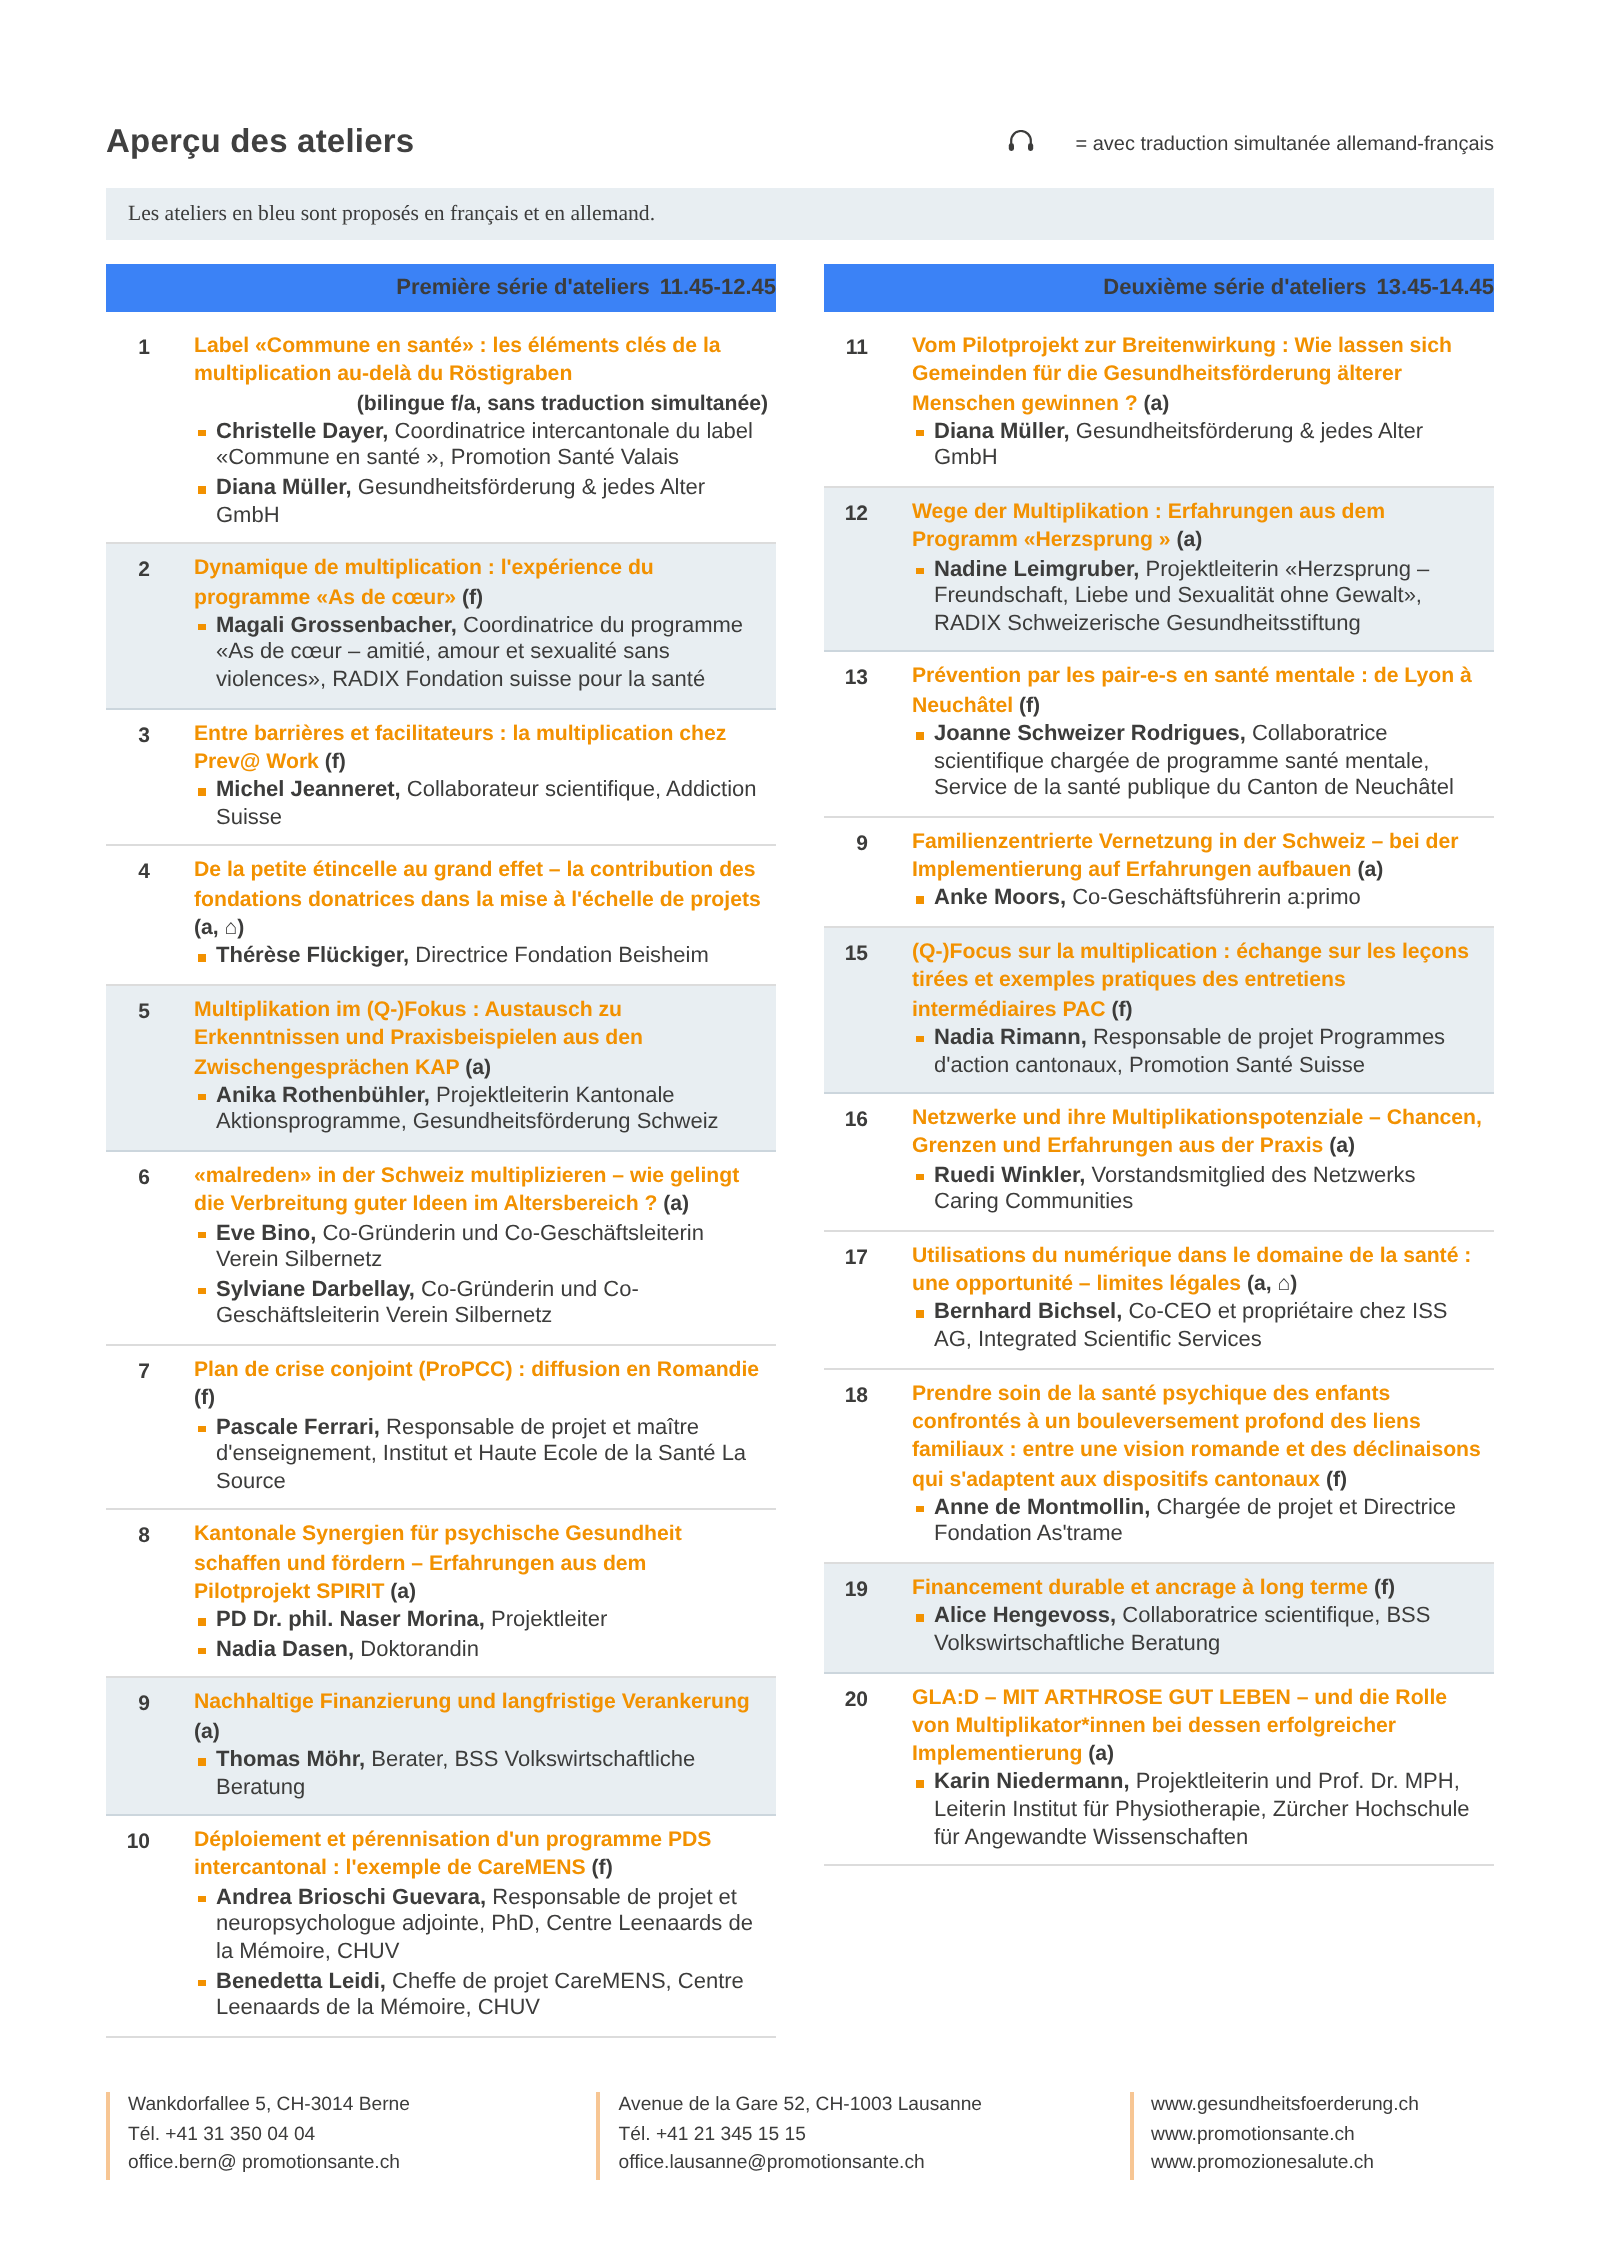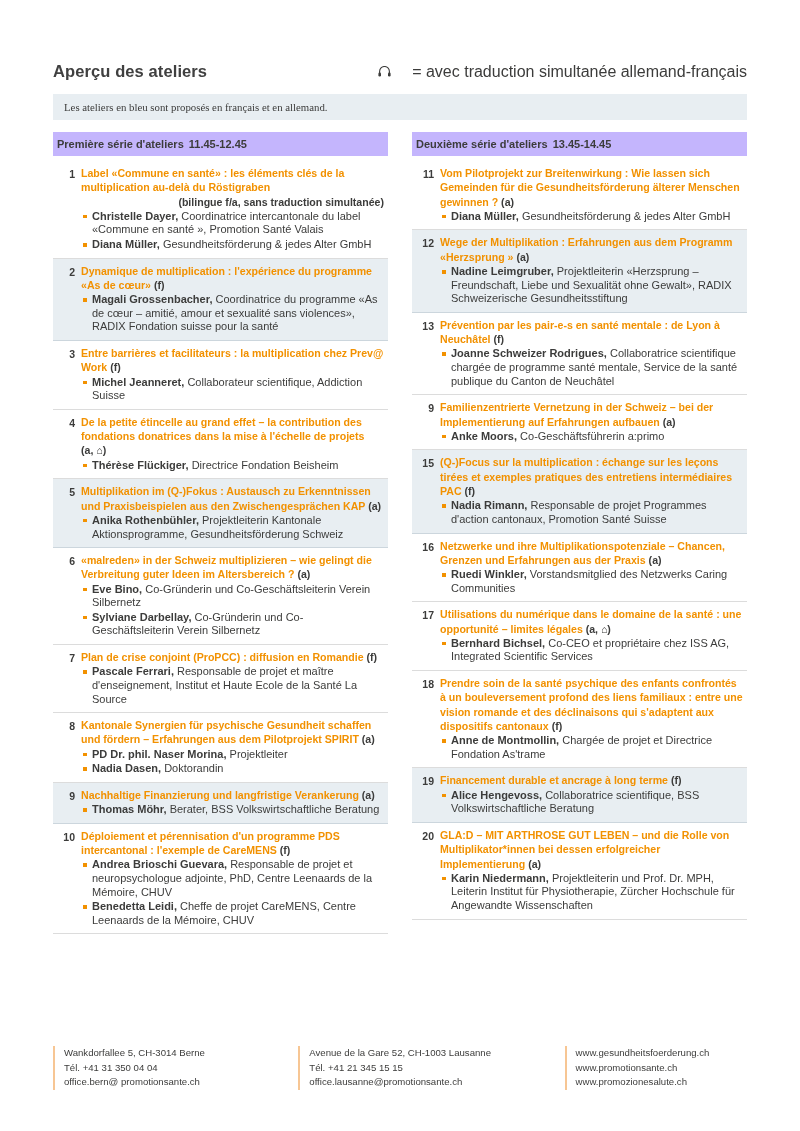--- a/index.html
+++ b/index.html
@@ -20,66 +20,67 @@
   
   .header{
     position:absolute;left:53px;top:62px;width:694px;
     display:flex;align-items:baseline;justify-content:space-between;
   }
   .page-title{
     font-size:16.5px;font-weight:700;color:#404040;letter-spacing:.1px;
     white-space:nowrap;
   }
   .legend-note{
-    font-size:16px;color:#3c3c3b;white-space:nowrap;
+    font-size:10px;color:#3c3c3b;white-space:nowrap;
     display:flex;align-items:center;gap:21px;justify-content:flex-end;
   }
   .hp-ico{display:inline-block;vertical-align:-2px;}
 
   
   .banner{
     position:absolute;left:53px;top:94px;width:694px;height:26px;
     background:#e8eef2;
     display:flex;align-items:center;
   }
   .banner span{font-size:10.8px;color:#3c3c3b;padding-left:11px;font-family:Liberation Serif, serif;}
 
   
   .cols{
     position:absolute;left:53px;top:132px;width:694px;
     display:flex;gap:24px;
   }
   .col{width:335px;}
 
   .col-head{
-    background:#c4b5fd;height:24px;
+    background:#3b82f6;height:24px;
     display:flex;align-items:center;
     font-size:11px;font-weight:700;color:#3c3c3b;
     padding-left:4px;box-sizing:border-box;
     margin-bottom:5px;
+    justify-content:flex-end;
   }
   .col-head .time{font-weight:700;padding-left:5px;}
 
   
   .item{
     display:flex;
     padding:5px 4px 6px 0;
     border-bottom:1px solid #dcdcdc;
     box-sizing:border-box;
   }
   .item.bilingual{background:#e8eef2;border-bottom-color:#ccd6dd;}
   .item .num{
     flex:0 0 22px;
     text-align:right;
     font-size:10.5px;font-weight:700;color:#3c3c3b;
     padding-right:6px;
     line-height:14.3px;
     padding-top:1px;
   }
-  .item .body{flex:1 1 auto;min-width:0;}
+  .item .body{flex:1 1 auto;min-width:0;margin-left:16px;}
   .item .title{
     font-size:10.6px;font-weight:700;color:#f29100;
     line-height:14.3px;
     letter-spacing:-0.01px;
   }
   .item .title .lang{color:#3c3c3b;font-weight:700;white-space:nowrap;}
   .item .title .sub{color:#3c3c3b;font-weight:700;display:block;text-align:right;}
   .speakers{margin:1px 0 0 0;padding:0;list-style:none;}
   .speakers li{
     position:relative;

